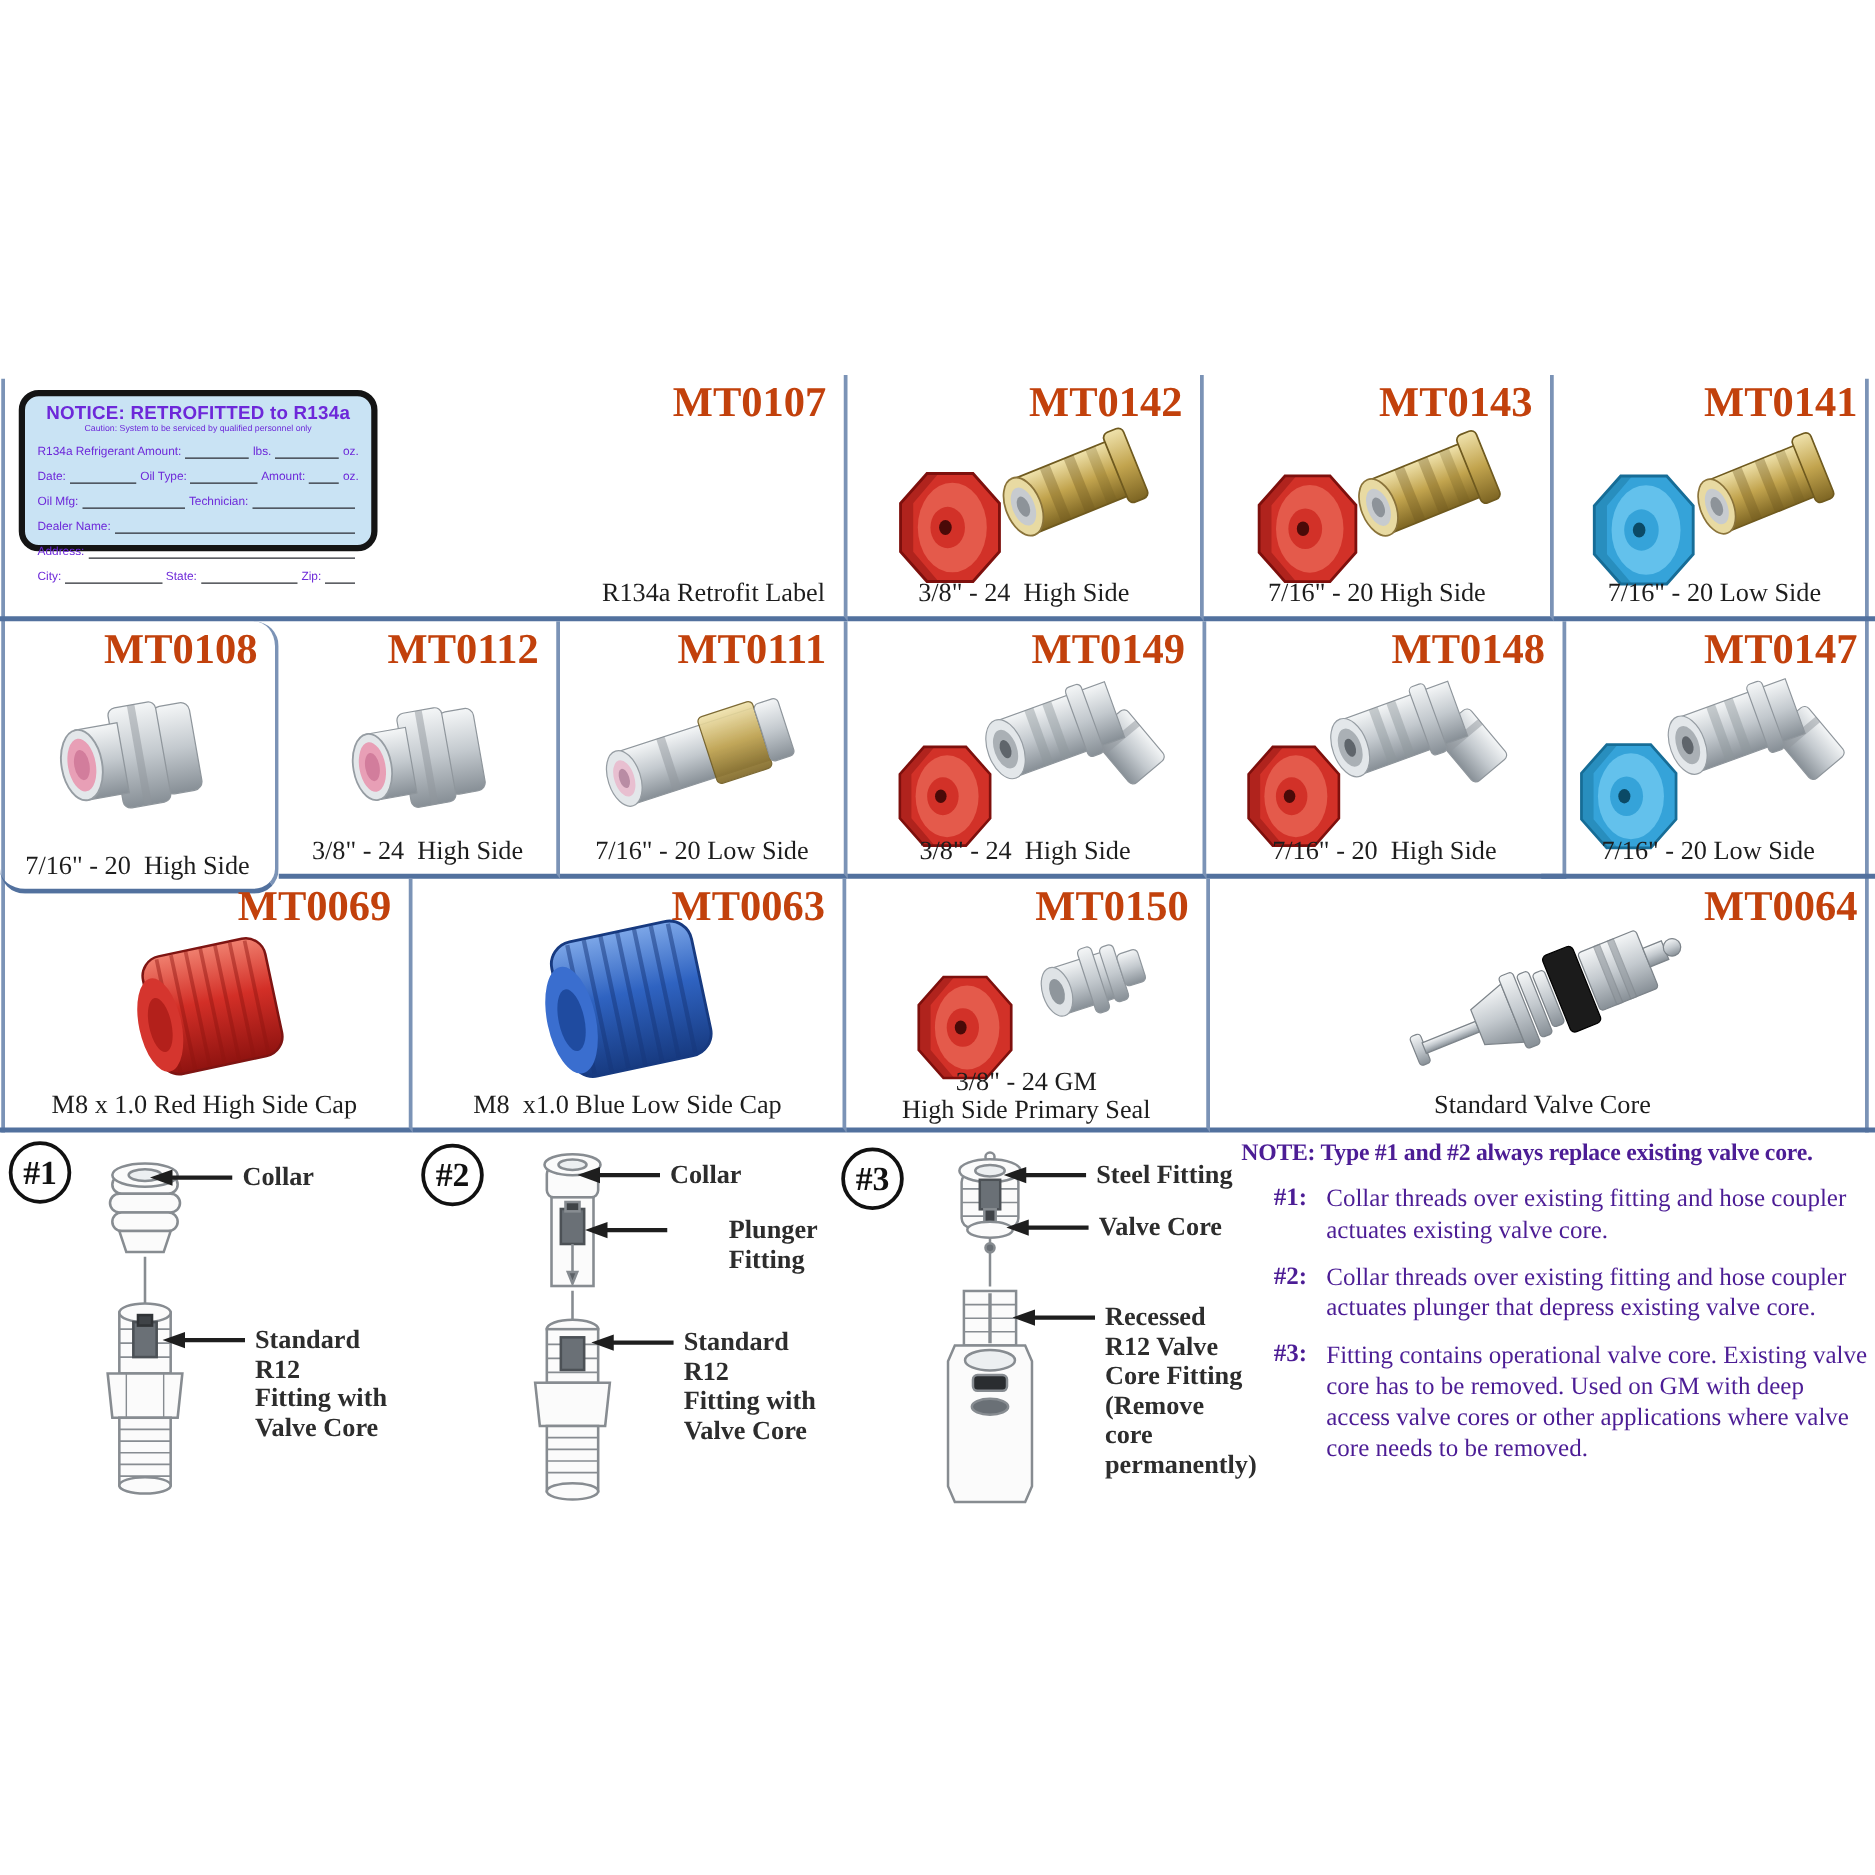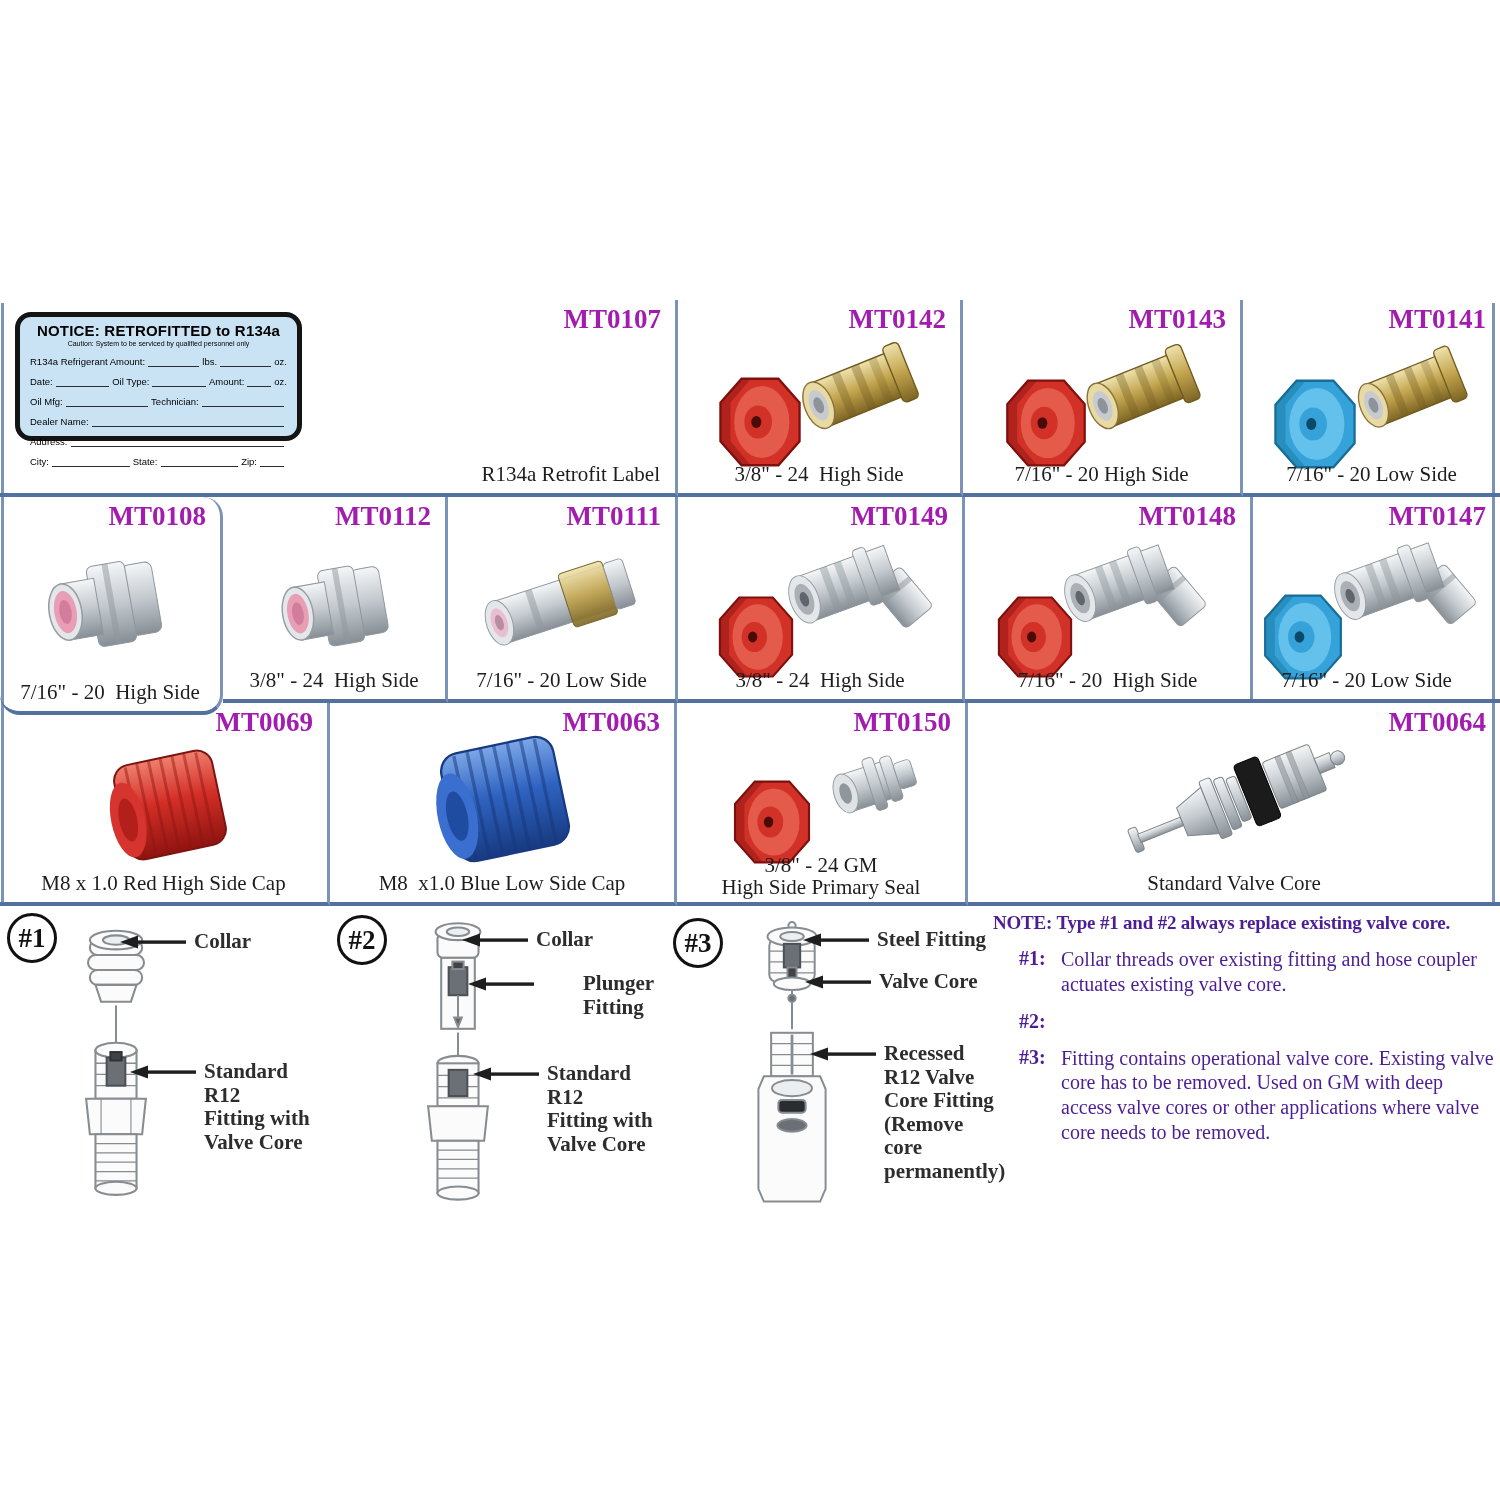--- a/index.html
+++ b/index.html
@@ -3,30 +3,30 @@
 <meta charset="utf-8">
 <style>
   html,body{margin:0;padding:0;background:#fff;}
   #page{position:relative;width:1500px;height:1500px;background:#fff;overflow:hidden;
         font-family:"Liberation Serif",serif;--bv:#7b93b6;--bh:#52719e;}
   .frame{position:absolute;left:1px;top:303px;width:1494px;height:603px;box-sizing:border-box;
          border-left:3px solid var(--bv);border-right:3px solid var(--bv);pointer-events:none;}
   .cell{position:absolute;box-sizing:border-box;}
   .b-r{border-right:3px solid var(--bv);}
   .b-b{border-bottom:4px solid var(--bh);}
-  .part-no{position:absolute;top:4px;right:14px;font-weight:bold;font-size:27px;color:#a21caf;
+  .part-no{position:absolute;top:4px;right:14px;font-weight:bold;font-size:34px;color:#c2410c;
            font-family:"Liberation Serif",serif;}
   .caption{position:absolute;bottom:7px;left:0;right:0;text-align:center;font-size:21px;color:#1d1d1d;
            white-space:pre;line-height:1.08;}
   .cap-right{left:auto;right:15px;text-align:right;}
   .img{position:absolute;}
   
   .card{position:absolute;left:15px;top:12px;width:287px;height:129px;box-sizing:border-box;
         background:#c9e3f4;border:5px solid #141414;border-radius:16px;padding:5px 10px 4px 10px;
-        font-family:"Liberation Sans",sans-serif;color:#000000;}
+        font-family:"Liberation Sans",sans-serif;color:#6d28d9;}
   .card-title{text-align:center;font-weight:bold;font-size:15px;letter-spacing:.2px;}
   .card-caution{text-align:center;font-size:7px;margin-top:1px;}
   .crow{display:flex;align-items:flex-end;font-size:9.5px;margin-top:9px;white-space:nowrap;}
   .bl{flex:1 1 auto;border-bottom:1px solid #2a2d33;height:9px;margin:0 3px;min-width:10px;}
   .bl2{flex:0 0 24px;}
   
   .badge{position:absolute;width:50px;height:50px;border:3.5px solid #111;border-radius:50%;
          display:flex;align-items:center;justify-content:center;font-weight:bold;font-size:27px;color:#111;
          background:#fff;box-sizing:border-box;}
   .diag{position:absolute;}
@@ -506,20 +506,21 @@
 </div>
 
 <div class="note">
   <div class="note-title">NOTE: Type #1 and #2 always replace existing valve core.</div>
   <div class="note-item">
     <div class="note-label">#1:</div>
     <div class="note-text">Collar threads over existing fitting and hose coupler actuates existing valve core.</div>
   </div>
   <div class="note-item">
     <div class="note-label">#2:</div>
+    <div class="note-text">Collar threads over existing fitting and hose coupler actuates plunger that depress existing valve core.</div>
   </div>
   <div class="note-item">
     <div class="note-label">#3:</div>
     <div class="note-text">Fitting contains operational valve core. Existing valve core has to be removed. Used on GM with deep access valve cores or other applications where valve core needs to be removed.</div>
   </div>
 </div>
 
 </div>
 
 </body></html>

